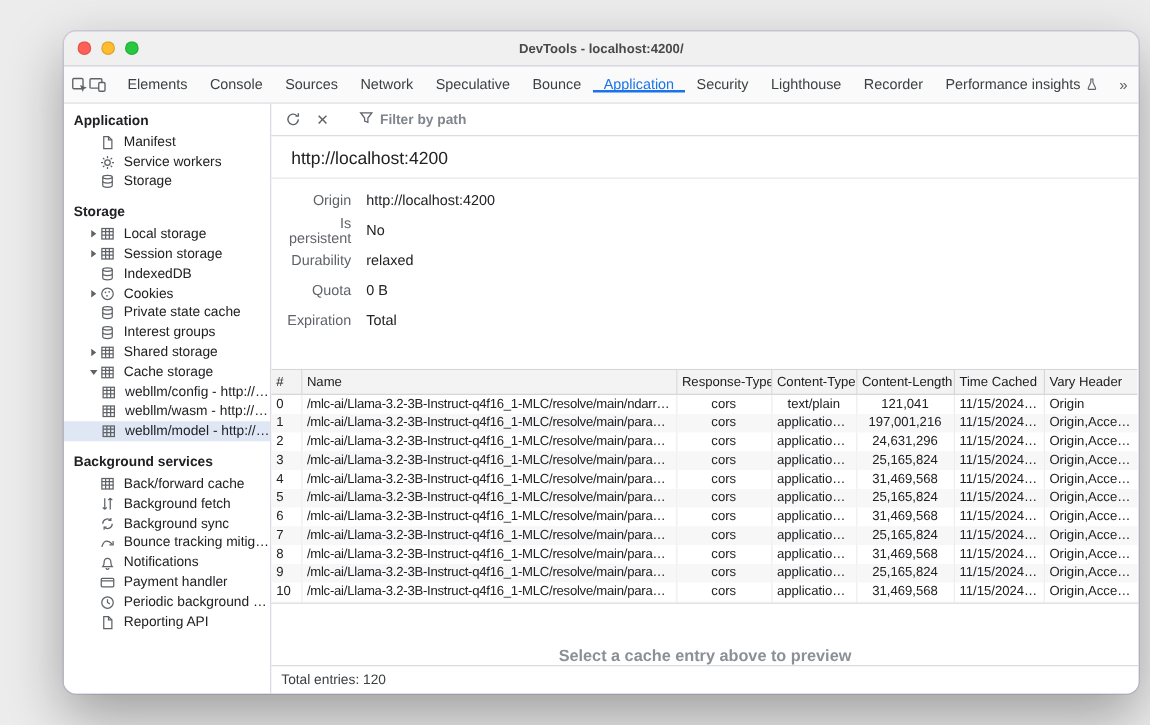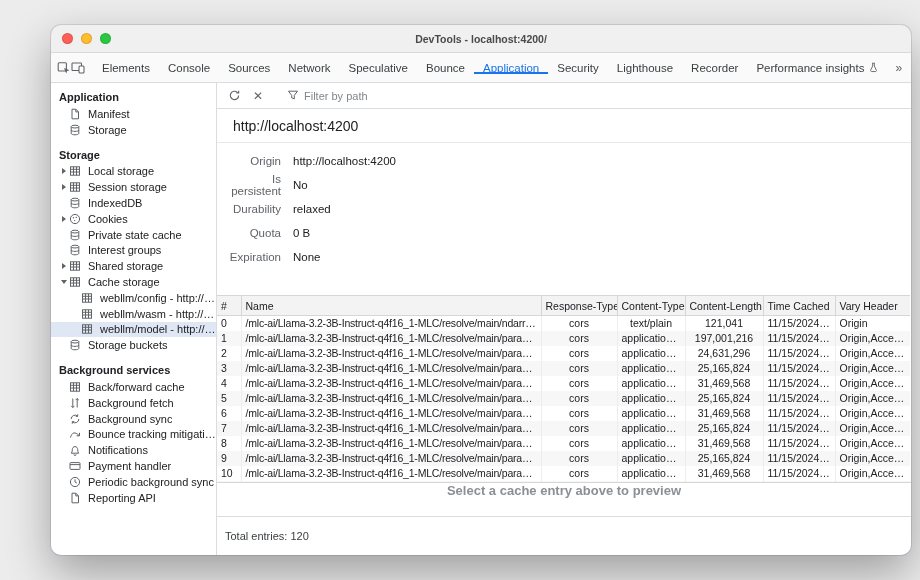--- a/index.html
+++ b/index.html
@@ -39,35 +39,35 @@
   .toolbar-right { margin-left: auto; display: flex; align-items: center; padding-right: 8px; }
   .chevrons { font-size: 12px; color: #5f6368; padding: 0 7px; cursor: pointer; }
   
   .content { flex: 1; display: flex; min-height: 0; }
   .sidebar {
     width: 166px; flex: none; border-right: 1px solid #dadce0; background: #fff;
     overflow: hidden; padding-top: 5px; font-size: 11px;
   }
   .sb-section { height: 18px; display: flex; align-items: center; padding-left: 8px; color: #202124; font-weight: 600; margin-top: 8px; }
   .sb-section.first { margin-top: 0; }
-  .sb-item { height: 15.8px; display: flex; align-items: center; padding-left: 7px; color: #202124; cursor: pointer; white-space: nowrap; }
+  .sb-item { height: 15.8px; display: flex; align-items: center; padding-left: 18px; color: #202124; cursor: pointer; white-space: nowrap; }
   .sb-item.selected { background: #dfe7f5; }
   .sb-item.child { padding-left: 19px; }
   .arrow { width: 11px; height: 100%; display: flex; align-items: center; justify-content: center; flex: none; }
   .arrow.right::before { content: ''; border-left: 4px solid #5f6368; border-top: 3.5px solid transparent; border-bottom: 3.5px solid transparent; }
   .arrow.down::before { content: ''; border-top: 4px solid #5f6368; border-left: 3.5px solid transparent; border-right: 3.5px solid transparent; }
   .sb-icon { width: 16px; display: flex; align-items: center; flex: none; }
   .sb-icon svg { display: block; }
   .sb-label { overflow: hidden; text-overflow: ellipsis; padding-left: 3px; }
   
   .main { flex: 1; display: flex; flex-direction: column; min-width: 0; background: #fff; }
   .filterbar { height: 26px; flex: none; border-bottom: 1px solid #dadce0; display: flex; align-items: center; padding: 0 6px; gap: 2px; }
   .icon-btn { width: 22px; height: 22px; display: flex; align-items: center; justify-content: center; color: #5f6368; cursor: pointer; }
   .clear-x { font-size: 12px; }
-  .filter-box { display: flex; align-items: center; gap: 5px; color: #80868b; font-size: 11px; padding-left: 5px; cursor: text; }
+  .filter-box { display: flex; align-items: center; gap: 5px; color: #80868b; font-size: 11px; padding-left: 5px; cursor: text; font-weight: bold; }
   .origin-block { flex: none; height: 34px; display: flex; align-items: center; padding: 0 16px; border-bottom: 1px solid #e8e8e8; }
   .origin-title { font-size: 14px; color: #202124; }
   .details { flex: none; height: 152px; padding: 6px 0 0 8px; }
   .det-row { display: flex; height: 24px; align-items: center; font-size: 11.5px; }
   .det-label { width: 56px; text-align: right; color: #5f6368; flex: none; }
   .det-value { margin-left: 12px; color: #202124; }
   
   .table-wrap { flex: none; height: 188px; overflow: hidden; border-bottom: 1px solid #d6d6d6; }
   table { border-collapse: collapse; table-layout: fixed; width: 693px; font-size: 10.5px; }
   thead th {
@@ -79,23 +79,23 @@
   tbody td {
     height: 15px; padding: 0 4px; border-right: 1px solid #ededed; color: #202124;
     white-space: nowrap; overflow: hidden; text-overflow: ellipsis;
   }
   tbody td:last-child { border-right: none; }
   tbody tr:nth-child(even) { background: #f7f7f8; }
   tbody tr { cursor: pointer; }
   .ta-r { text-align: center; }
   .name-cell { letter-spacing: -0.2px; }
   
-  .preview { flex: 1; min-height: 0; display: flex; align-items: flex-start; justify-content: center; }
+  .preview { flex: 1; min-height: 0; display: flex; align-items: flex-end; justify-content: center; }
   .preview-text { color: #8a9096; font-size: 13px; font-weight: 600; }
-  .statusbar { height: 39px; flex: none; border-top: 1px solid #dadce0; display: flex; align-items: center; padding: 0 8px; font-size: 11px; color: #3c4043; }
+  .statusbar { height: 23px; flex: none; border-top: 1px solid #dadce0; display: flex; align-items: center; padding: 0 8px; font-size: 11px; color: #3c4043; }
 </style>
 </head>
 <body>
 
 <div class="window">
 
   <div class="titlebar">
     <div class="traffic">
       <span class="light red"></span>
       <span class="light yellow"></span>
@@ -174,20 +174,30 @@
               <path d="M3 1.2h3.8L9.5 3.9v6.9H3z" fill="none" stroke="#5f6368" stroke-width="1"></path>
               <path d="M6.8 1.2v2.7h2.7" fill="none" stroke="#5f6368" stroke-width="1"></path>
             </svg>
           </span>
           <span class="sb-label">Manifest</span>
         </div>
         <div class="sb-item">
           <span class="arrow none"></span>
           <span class="sb-icon">
             <svg viewBox="0 0 12 12" width="12" height="12">
+              <circle cx="6" cy="6" r="2.2" fill="none" stroke="#5f6368" stroke-width="1"></circle>
+              <path fill="none" stroke="#5f6368" stroke-width="1" d="M6 .8v1.7M6 9.5v1.7M.8 6h1.7M9.5 6h1.7M2.3 2.3l1.2 1.2M8.5 8.5l1.2 1.2M9.7 2.3L8.5 3.5M3.5 8.5L2.3 9.7"></path>
+            </svg>
+          </span>
+          <span class="sb-label">Service workers</span>
+        </div>
+        <div class="sb-item">
+          <span class="arrow none"></span>
+          <span class="sb-icon">
+            <svg viewBox="0 0 12 12" width="12" height="12">
               <ellipse cx="6" cy="2.6" rx="3.8" ry="1.4" fill="none" stroke="#5f6368" stroke-width="1"></ellipse>
               <path d="M2.2 2.6v6.8c0 .8 1.7 1.4 3.8 1.4s3.8-.6 3.8-1.4V2.6" fill="none" stroke="#5f6368" stroke-width="1"></path>
               <path d="M2.2 6c0 .8 1.7 1.4 3.8 1.4S9.8 6.8 9.8 6" fill="none" stroke="#5f6368" stroke-width="1"></path>
             </svg>
           </span>
           <span class="sb-label">Storage</span>
         </div>
         <div class="sb-section">Storage</div>
         <div class="sb-item">
           <span class="arrow right"></span>
@@ -296,31 +306,20 @@
         </div>
         <div class="sb-item child selected">
           <span class="arrow none"></span>
           <span class="sb-icon">
             <svg viewBox="0 0 12 12" width="12" height="12">
               <rect x="1.5" y="1.8" width="9" height="8.4" fill="none" stroke="#5f6368" stroke-width="1"></rect>
               <path d="M1.5 4.3h9M1.5 7h9M4.5 1.8v8.4M7.5 1.8v8.4" fill="none" stroke="#5f6368" stroke-width="1"></path>
             </svg>
           </span>
           <span class="sb-label">webllm/model - http://loc...</span>
-        </div>
-        <div class="sb-item">
-          <span class="arrow none"></span>
-          <span class="sb-icon">
-            <svg viewBox="0 0 12 12" width="12" height="12">
-              <ellipse cx="6" cy="2.6" rx="3.8" ry="1.4" fill="none" stroke="#5f6368" stroke-width="1"></ellipse>
-              <path d="M2.2 2.6v6.8c0 .8 1.7 1.4 3.8 1.4s3.8-.6 3.8-1.4V2.6" fill="none" stroke="#5f6368" stroke-width="1"></path>
-              <path d="M2.2 6c0 .8 1.7 1.4 3.8 1.4S9.8 6.8 9.8 6" fill="none" stroke="#5f6368" stroke-width="1"></path>
-            </svg>
-          </span>
-          <span class="sb-label">Storage buckets</span>
         </div>
         <div class="sb-section">Background services</div>
         <div class="sb-item">
           <span class="arrow none"></span>
           <span class="sb-icon">
             <svg viewBox="0 0 12 12" width="12" height="12">
               <rect x="1.5" y="1.8" width="9" height="8.4" fill="none" stroke="#5f6368" stroke-width="1"></rect>
               <path d="M1.5 4.3h9M1.5 7h9M4.5 1.8v8.4M7.5 1.8v8.4" fill="none" stroke="#5f6368" stroke-width="1"></path>
             </svg>
           </span>
@@ -431,21 +430,21 @@
           <div class="det-row">
             <span class="det-label">Durability</span>
             <span class="det-value">relaxed</span>
           </div>
           <div class="det-row">
             <span class="det-label">Quota</span>
             <span class="det-value">0 B</span>
           </div>
           <div class="det-row">
             <span class="det-label">Expiration</span>
-            <span class="det-value">None</span>
+            <span class="det-value">Total</span>
           </div>
         </div>
 
       <div class="table-wrap">
         <table>
           <colgroup>
             <col style="width:24px">
               <col style="width:300px">
               <col style="width:76px">
             <col style="width:68px">

